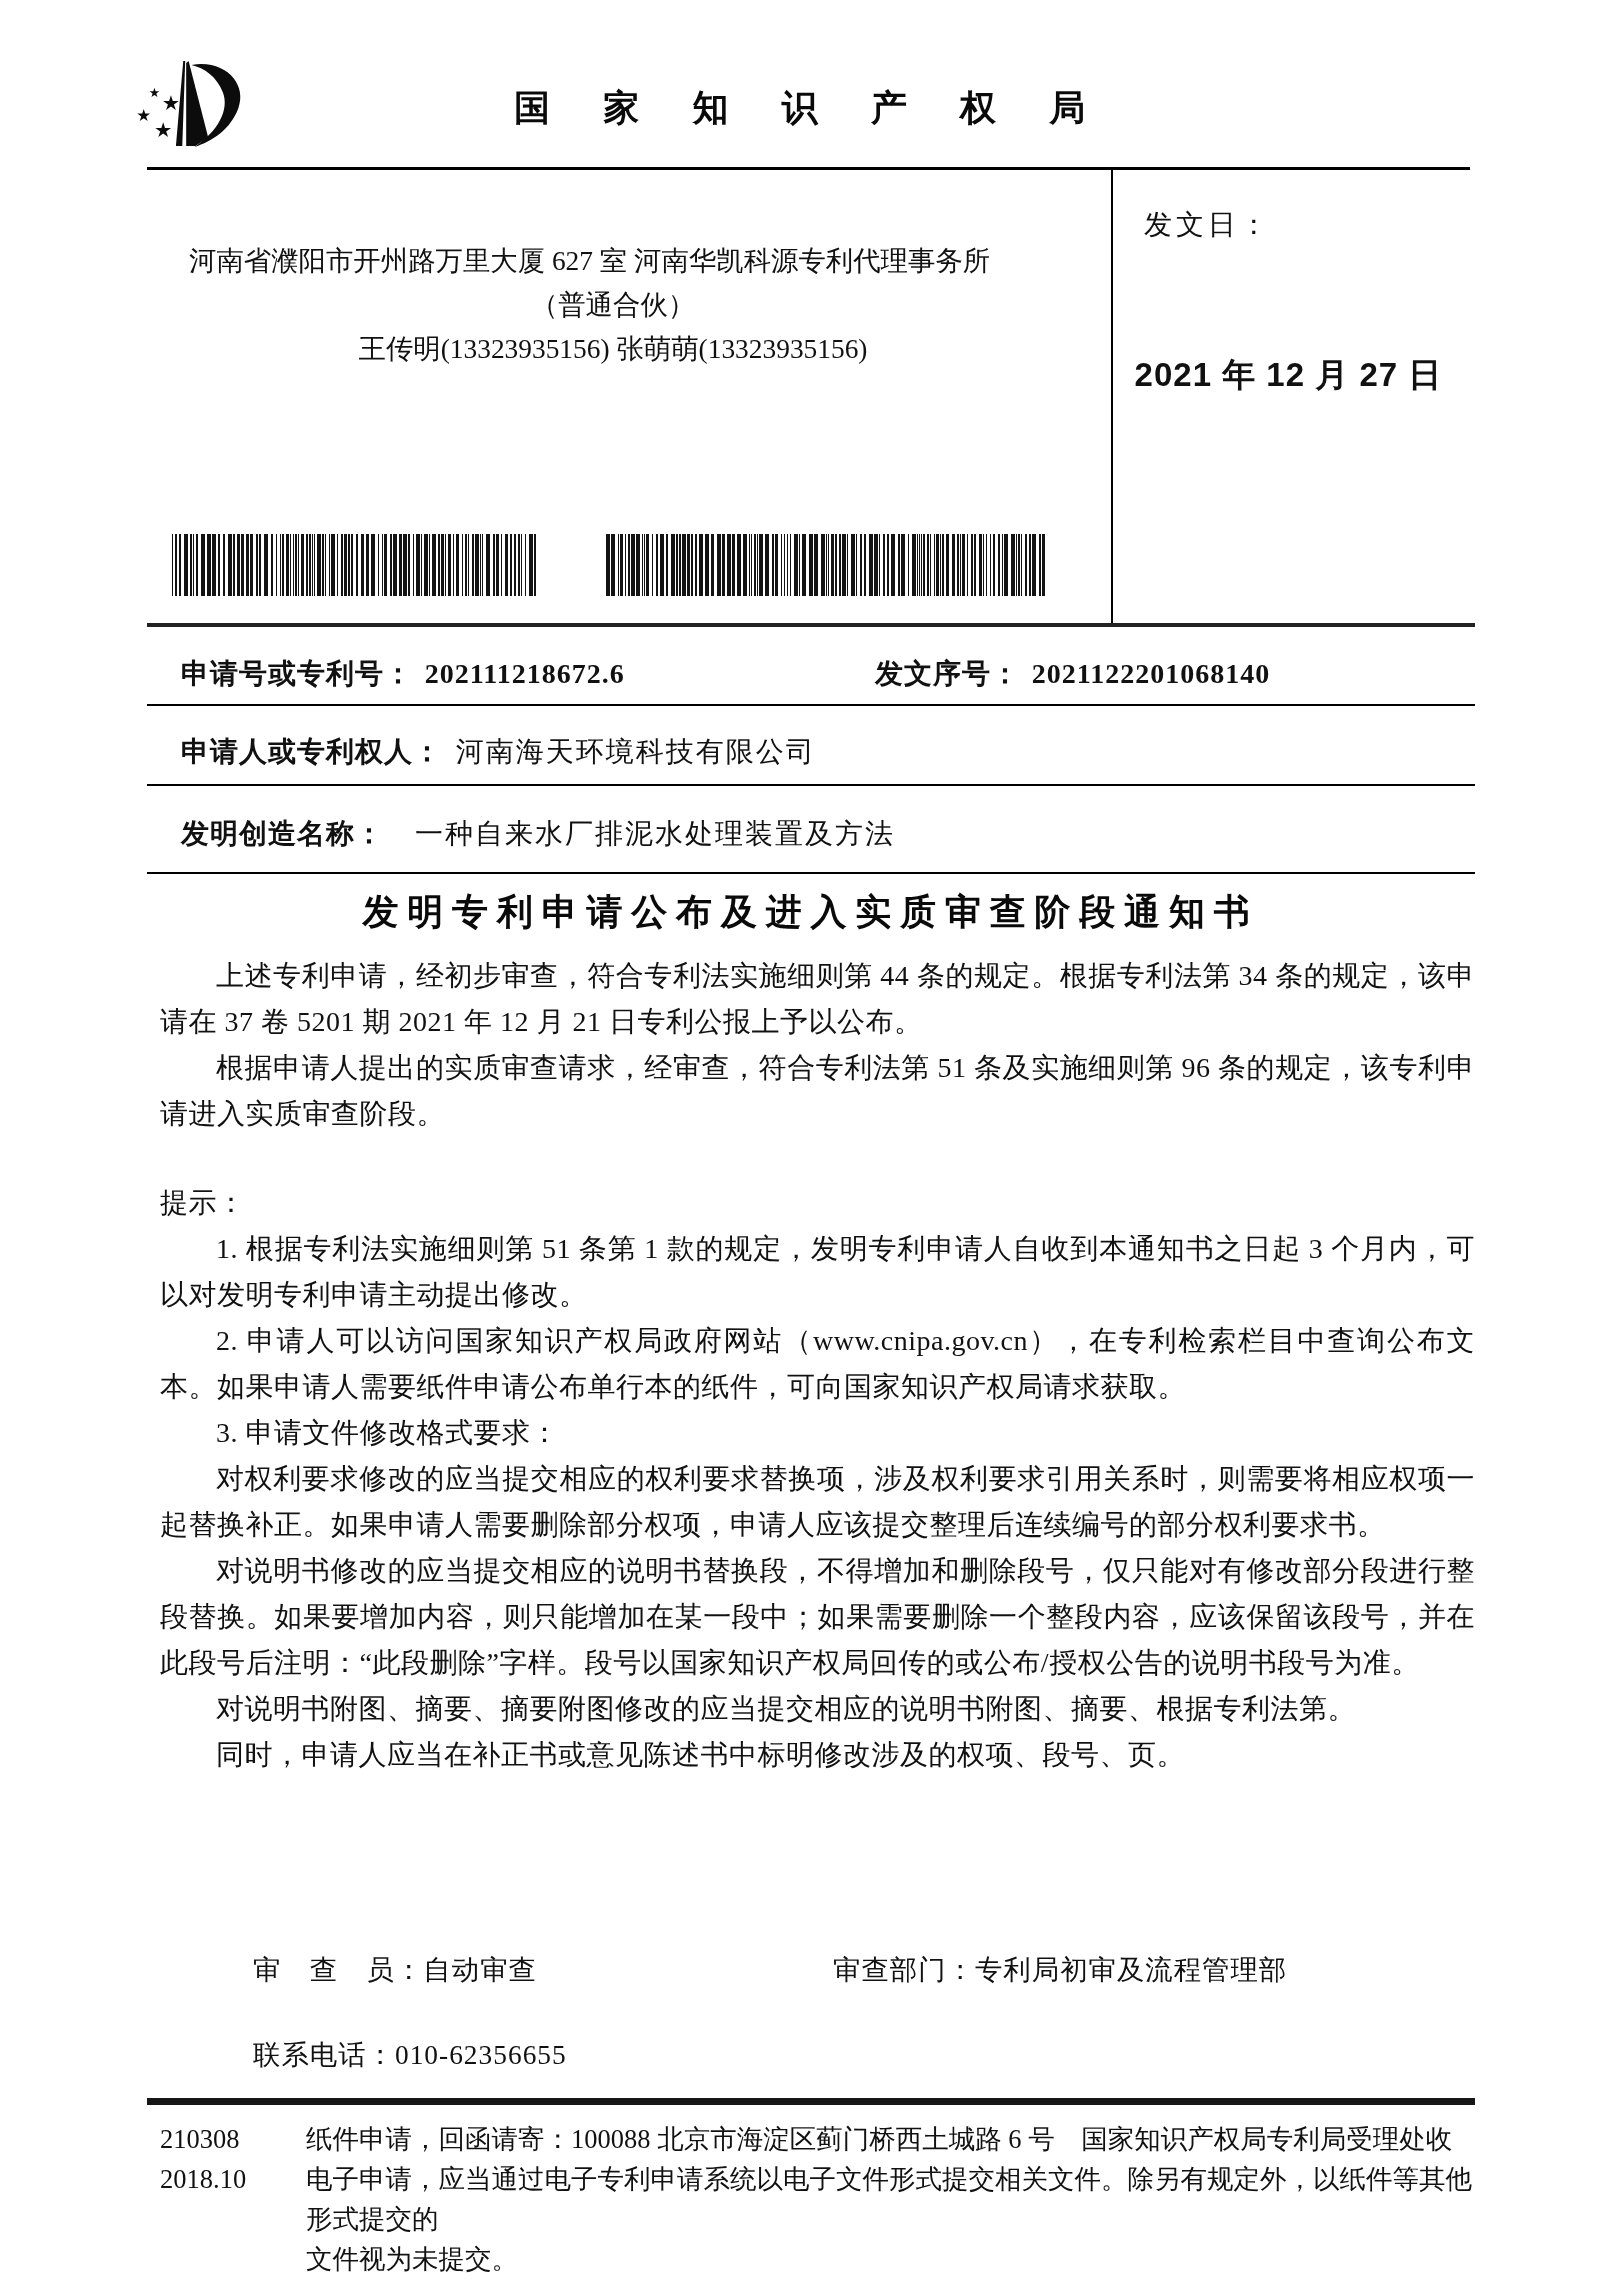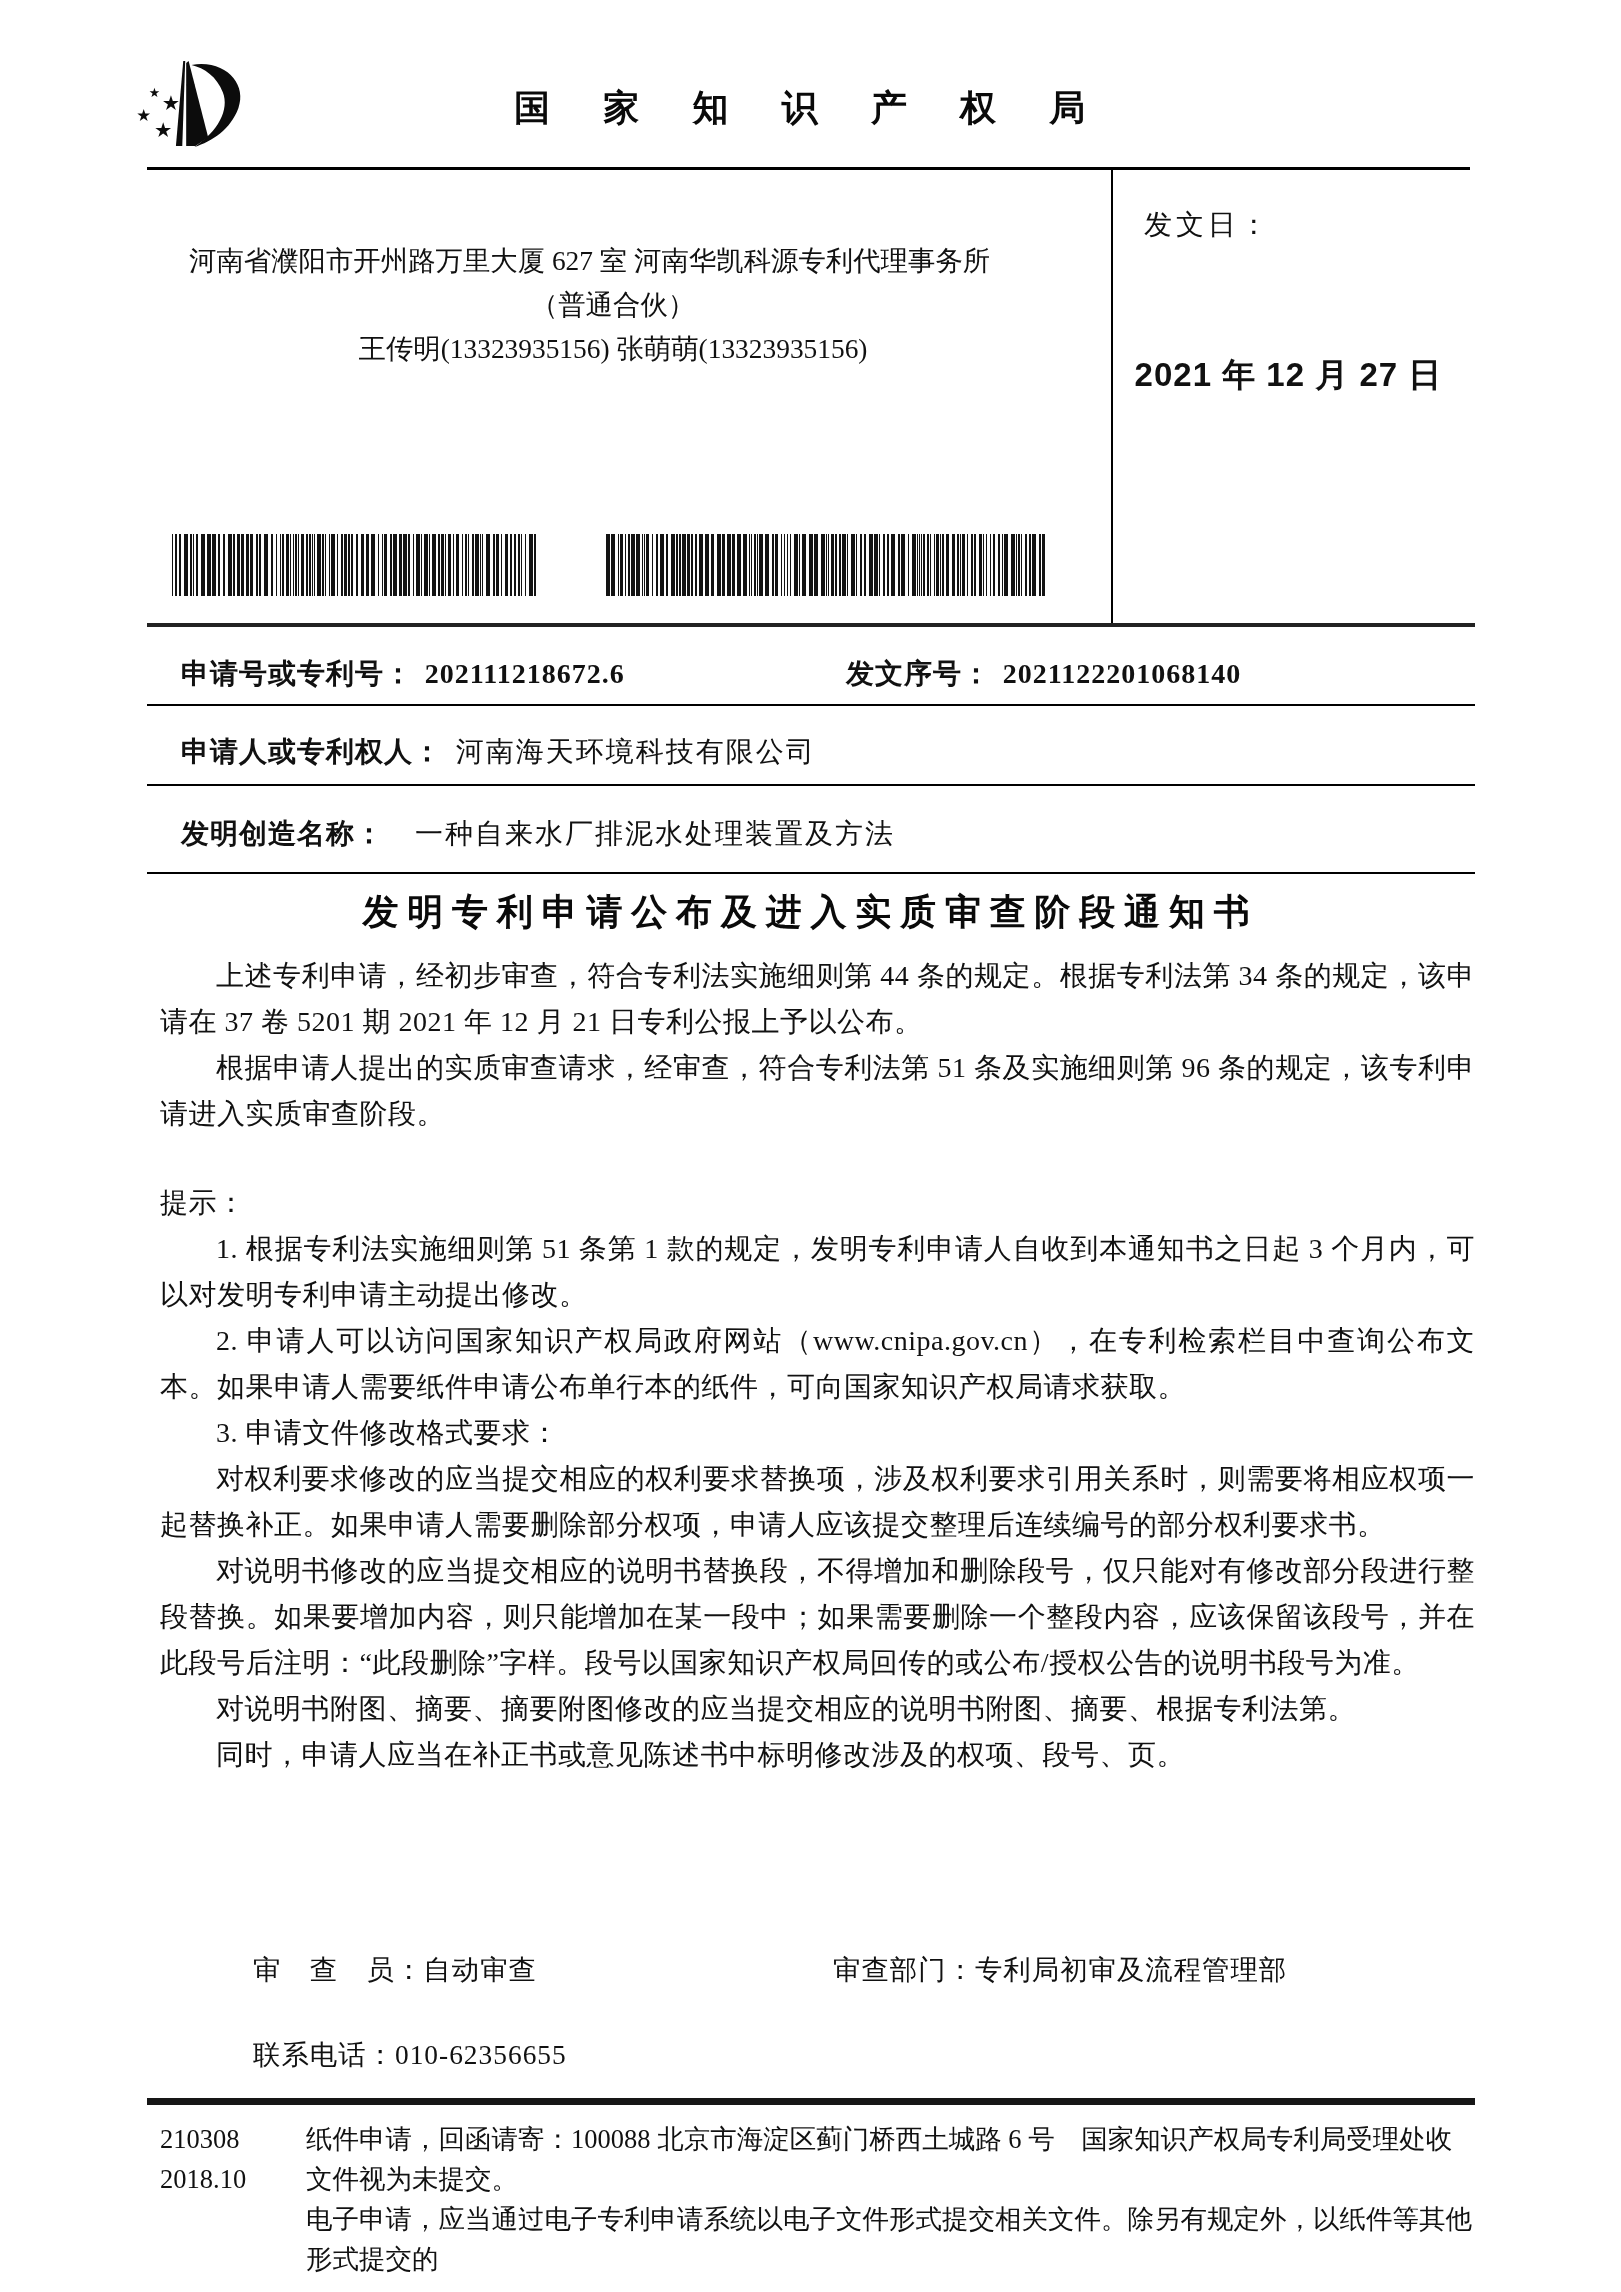--- a/index.html
+++ b/index.html
@@ -36,21 +36,21 @@
   .barcode i{background:#131313;height:100%;flex:none;display:block;}
   .bc1{left:172px;width:365px;}
   .bc2{left:606px;width:439px;}
   .rule-a{left:147px;top:623px;width:1328px;height:3.9px;background:#222;}
   
   .meta-row{position:absolute;font-size:28px;white-space:nowrap;}
   .meta-label{font-family:"Liberation Sans","DejaVu Sans",sans-serif;font-weight:bold;letter-spacing:1px;}
   .meta-val{font-weight:bold;margin-left:11.8px;letter-spacing:1px;}
   .meta-val-reg{margin-left:13.7px;letter-spacing:2px;}
   .row-app{left:181px;top:655px;}
-  .row-serial{left:846px;top:655px;text-align:right;}
+  .row-serial{left:875px;top:655px;text-align:right;}
   .rule-b{left:147px;top:704px;width:1328px;height:2px;}
   .row-applicant{left:181px;top:733px;}
   .rule-c{left:147px;top:784px;width:1328px;height:2px;}
   .row-invention{left:181px;top:815px;}
   .row-invention .meta-val-reg{margin-left:31px;}
   .rule-d{left:147px;top:872px;width:1328px;height:2px;}
   
   .notice-title{
     position:absolute;left:0;top:888px;width:1621px;text-align:center;
     font-size:36px;font-weight:bold;letter-spacing:8.8px;color:#0a0a0a;
@@ -347,18 +347,18 @@
     <span>联系电话：</span><span>010-62356655</span>
   </div>
 
   <div class="rule rule-footer"></div>
   <div class="footer-form">
     <div>210308</div>
     <div>2018.10</div>
   </div>
   <div class="footer-text">
     <div>纸件申请，回函请寄：100088  北京市海淀区蓟门桥西土城路 6 号　国家知识产权局专利局受理处收</div>
+    <div>电子申请，应当通过电子专利申请系统以电子文件形式提交相关文件。除另有规定外，以纸件等其他形式提交的</div>
     <div>文件视为未提交。</div>
-    <div>电子申请，应当通过电子专利申请系统以电子文件形式提交相关文件。除另有规定外，以纸件等其他形式提交的</div>
   </div>
 
 </div>
 
 
 </body></html>

